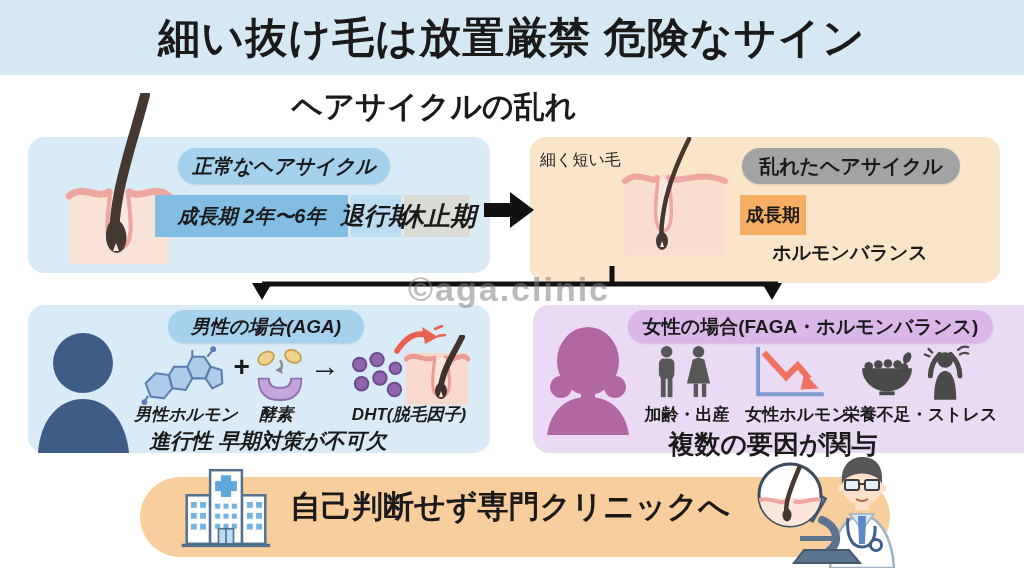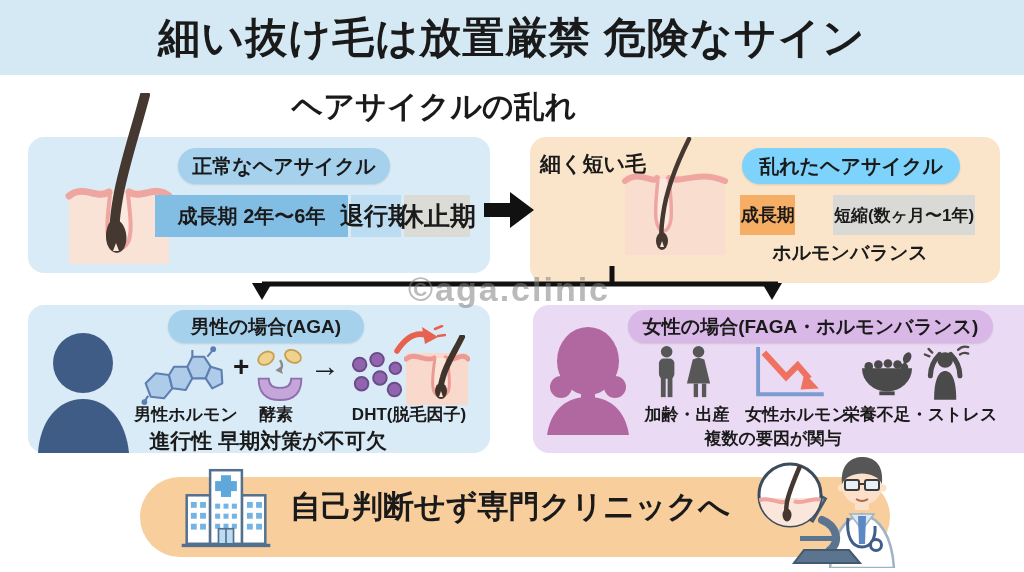--- a/index.html
+++ b/index.html
@@ -5,27 +5,27 @@
   html,body{margin:0;padding:0;background:#fff;}
   .canvas{position:relative;width:1024px;height:572px;background:#ffffff;overflow:hidden;
           font-family:"Liberation Sans","DejaVu Sans",sans-serif;color:#1a1a1a;}
   .abs{position:absolute;}
   
   .header{left:0;top:0;width:1024px;height:75px;background:#D5E9F5;display:flex;align-items:center;justify-content:center;}
   .header h1{margin:0;font-size:42px;font-weight:bold;letter-spacing:1px;}
   .subtitle{left:0;top:86px;width:868px;text-align:center;font-size:31px;font-weight:bold;}
   
   .card{border-radius:16px;}
-  .card-blue{background:#D9EBF7;}
+  .card-blue{background:#D9EBF7;font-style:italic;}
   .card-orange{background:#FAE5CA;}
   .card-purple{background:#EBDAF3;}
   .pill{position:absolute;border-radius:20px;text-align:center;font-weight:bold;font-size:20px;
         display:flex;align-items:center;justify-content:center;box-shadow:0 1px 2px rgba(0,0,0,.12);}
   .pill-blue{background:#A6D1ED;}
-  .pill-orange{background:#7dd3fc;align-items:center;}
+  .pill-orange{background:#a3a3a3;align-items:center;}
   .pill-purple{background:#D9B8E8;}
   .bar{position:absolute;display:flex;gap:38px;}
   .seg{display:flex;align-items:center;justify-content:center;font-weight:bold;white-space:nowrap;}
   .seg-growth-blue{background:#82BEE3;}
   .seg-regression{background:#BCDDF1;}
   .seg-rest{background:#DCDCD7;}
   .seg-growth-orange{background:#F6AD64;}
   .seg-short{background:#D9D9D6;}
   .note{position:absolute;text-align:center;font-weight:bold;}
   .iconlabel{position:absolute;text-align:center;font-weight:bold;font-size:17px;white-space:nowrap;}
@@ -70,37 +70,36 @@
     </div>
   </div>
 
   <div class="abs" style="left:484px;top:190px;width:50px;height:40px;z-index:4;">
     <svg width="50" height="40" viewBox="0 0 50 40">
         <polygon points="0,13 26,13 26,2 50,20 26,38 26,27 0,27" fill="#111"></polygon>
       </svg>
   </div>
 
   <div class="abs card card-orange" style="left:530px;top:137px;width:470px;height:146px;">
-    <div class="abs" style="left:10px;top:13px;font-size:21px;font-weight:bold;">細く短い毛</div>
+    <div class="abs" style="left:10px;top:13px;font-size:16px;font-weight:normal;">細く短い毛</div>
     <div class="abs" style="left:87px;top:0px;width:115px;height:128px;">
       <svg width="115" height="128" viewBox="0 0 115 128">
         <rect x="8" y="38" width="100" height="80" rx="3" fill="#F9DECF"></rect>
         <path d="M8,44 C22,32 36,48 40,41 M52,41 C64,48 80,32 108,44" stroke="#EFA5A0" stroke-width="6" fill="none" stroke-linecap="round"></path>
         <path d="M41,42 C39,60 38,72 39,82 C41,98 52,98 54,82 C55,72 54,60 52,42" fill="#FBE9DF" stroke="#EFA5A0" stroke-width="3.5"></path>
         <path d="M72,2 C58,30 49,55 46,78 C44,92 44,98 45,102" stroke="#453830" stroke-width="4.5" fill="none" stroke-linecap="round"></path>
         <ellipse cx="45" cy="104" rx="6" ry="9" fill="#453830"></ellipse>
         <path d="M43,110 L45,104 L47,110 Z" fill="#FBE9DF"></path>
       </svg>
     </div>
     <div class="pill pill-orange" style="left:212px;top:11px;width:218px;height:36px;">
       <span>乱れたヘアサイクル</span>
     </div>
     <div class="bar" style="left:210px;top:58px;width:235px;height:40px;">
       <div class="seg seg-growth-orange" style="width:66px;font-size:18px;">成長期</div>
-      <div class="seg seg-short" style="width:169px;font-size:17px;">短縮(数ヶ月〜1年)</div>
     </div>
     <div class="note" style="left:195px;top:103px;width:250px;font-size:19px;">ホルモンバランス</div>
   </div>
 
   <div class="abs" style="left:250px;top:264px;width:540px;height:40px;z-index:5;">
     <svg width="540" height="40" viewBox="0 0 540 40">
       <path d="M362,2 V20 M12,20 H528" stroke="#111" stroke-width="5" fill="none"></path>
       <polygon points="2,19 22,19 12,36" fill="#111"></polygon>
       <polygon points="512,19 532,19 522,36" fill="#111"></polygon>
     </svg>
@@ -233,21 +232,21 @@
         <circle cx="24" cy="17" r="8.5" fill="#4A4A4A"></circle>
         <path d="M12,60 C12,38 17,29 24,29 C31,29 36,38 36,60 Z" fill="#4A4A4A"></path>
         <path d="M8,34 C8,24 13,16 18,11 M40,34 C40,24 35,16 30,11" stroke="#4A4A4A" stroke-width="5.5" fill="none" stroke-linecap="round"></path>
         <path d="M38,6 C41,3 45,2 49,3 M40,11 C43,9 46,9 49,10" stroke="#4A4A4A" stroke-width="2.5" fill="none" stroke-linecap="round"></path>
         <path d="M6,5 L10,9 M2,11 L7,13" stroke="#4A4A4A" stroke-width="2.5" stroke-linecap="round"></path>
       </svg>
     </div>
     <div class="iconlabel" style="left:92px;top:98px;width:124px;">加齢・出産</div>
     <div class="iconlabel" style="left:305px;top:98px;width:164px;">栄養不足・ストレス</div>
     <div class="iconlabel" style="left:202px;top:98px;width:124px;">女性ホルモン</div>
-    <div class="note" style="left:60px;top:122px;width:360px;font-size:17px;">複数の要因が関与</div>
+    <div class="note" style="left:60px;top:122px;width:360px;font-size:26px;">複数の要因が関与</div>
   </div>
 
   <div class="abs banner"></div>
   <div class="abs" style="left:180px;top:464px;z-index:2;">
     <svg width="92" height="86" viewBox="0 0 110 100">
       <g stroke="#53718F" stroke-width="3" fill="#ffffff">
         <rect x="8" y="36" width="28" height="58"></rect>
         <rect x="74" y="36" width="28" height="58"></rect>
         <rect x="36" y="6" width="38" height="88"></rect>
       </g>

